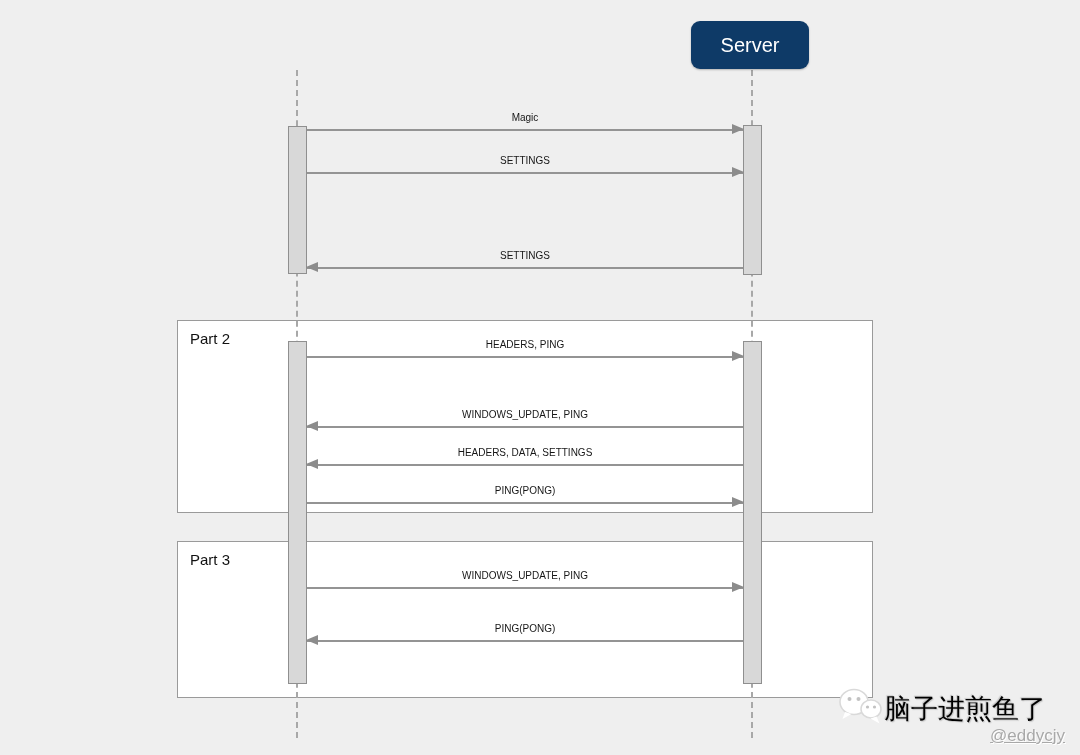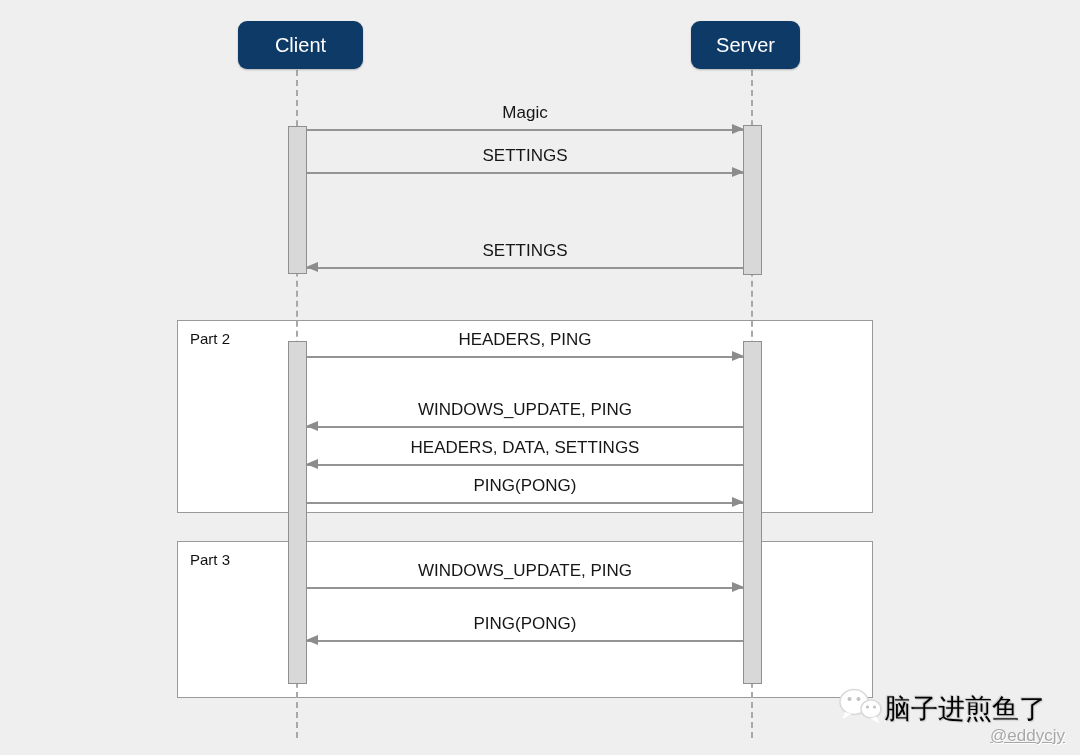--- a/index.html
+++ b/index.html
@@ -45,21 +45,21 @@
   }
 
   
   .message { position:absolute; left:307px; width:436px; height:0; z-index:4; }
   .msg-line {
     position:absolute; left:0; right:0; top:-1px; height:2px;
     background:#949494;
   }
   .msg-label {
     position:absolute; left:0; right:0; bottom:7px;
-    text-align:center; font-size:17px; color:#161616;
+    text-align:center; font-size:10px; color:#161616;
     white-space:nowrap;
   }
   .head { position:absolute; width:0; height:0; top:-6px; }
   .ltr .head {
     right:-1px;
     border-left:12px solid #8c8c8c;
     border-top:5px solid transparent;
     border-bottom:5px solid transparent;
   }
   .rtl .head {
@@ -98,24 +98,21 @@
   </div>
 
   <div class="lifeline" style="left:296px;"></div>
   <div class="lifeline" style="left:751px;"></div>
 
   <div class="activation" style="left:288px; top:126px; height:146px;"></div>
   <div class="activation" style="left:743px; top:125px; height:148px;"></div>
   <div class="activation" style="left:288px; top:341px; height:341px;"></div>
   <div class="activation" style="left:743px; top:341px; height:341px;"></div>
 
-  <div class="actor" style="left:238px; width:125px;">
-    <span>Client</span>
-  </div>
-  <div class="actor" style="left:691px; width:109px;">
+  <div class="actor" style="left:691px; width:118px;">
     <span>Server</span>
   </div>
 
   <div class="message ltr" style="top:130px;">
     <div class="msg-label">Magic</div>
     <div class="msg-line"></div>
     <div class="head"></div>
   </div>
   <div class="message ltr" style="top:173px;">
     <div class="msg-label">SETTINGS</div>

